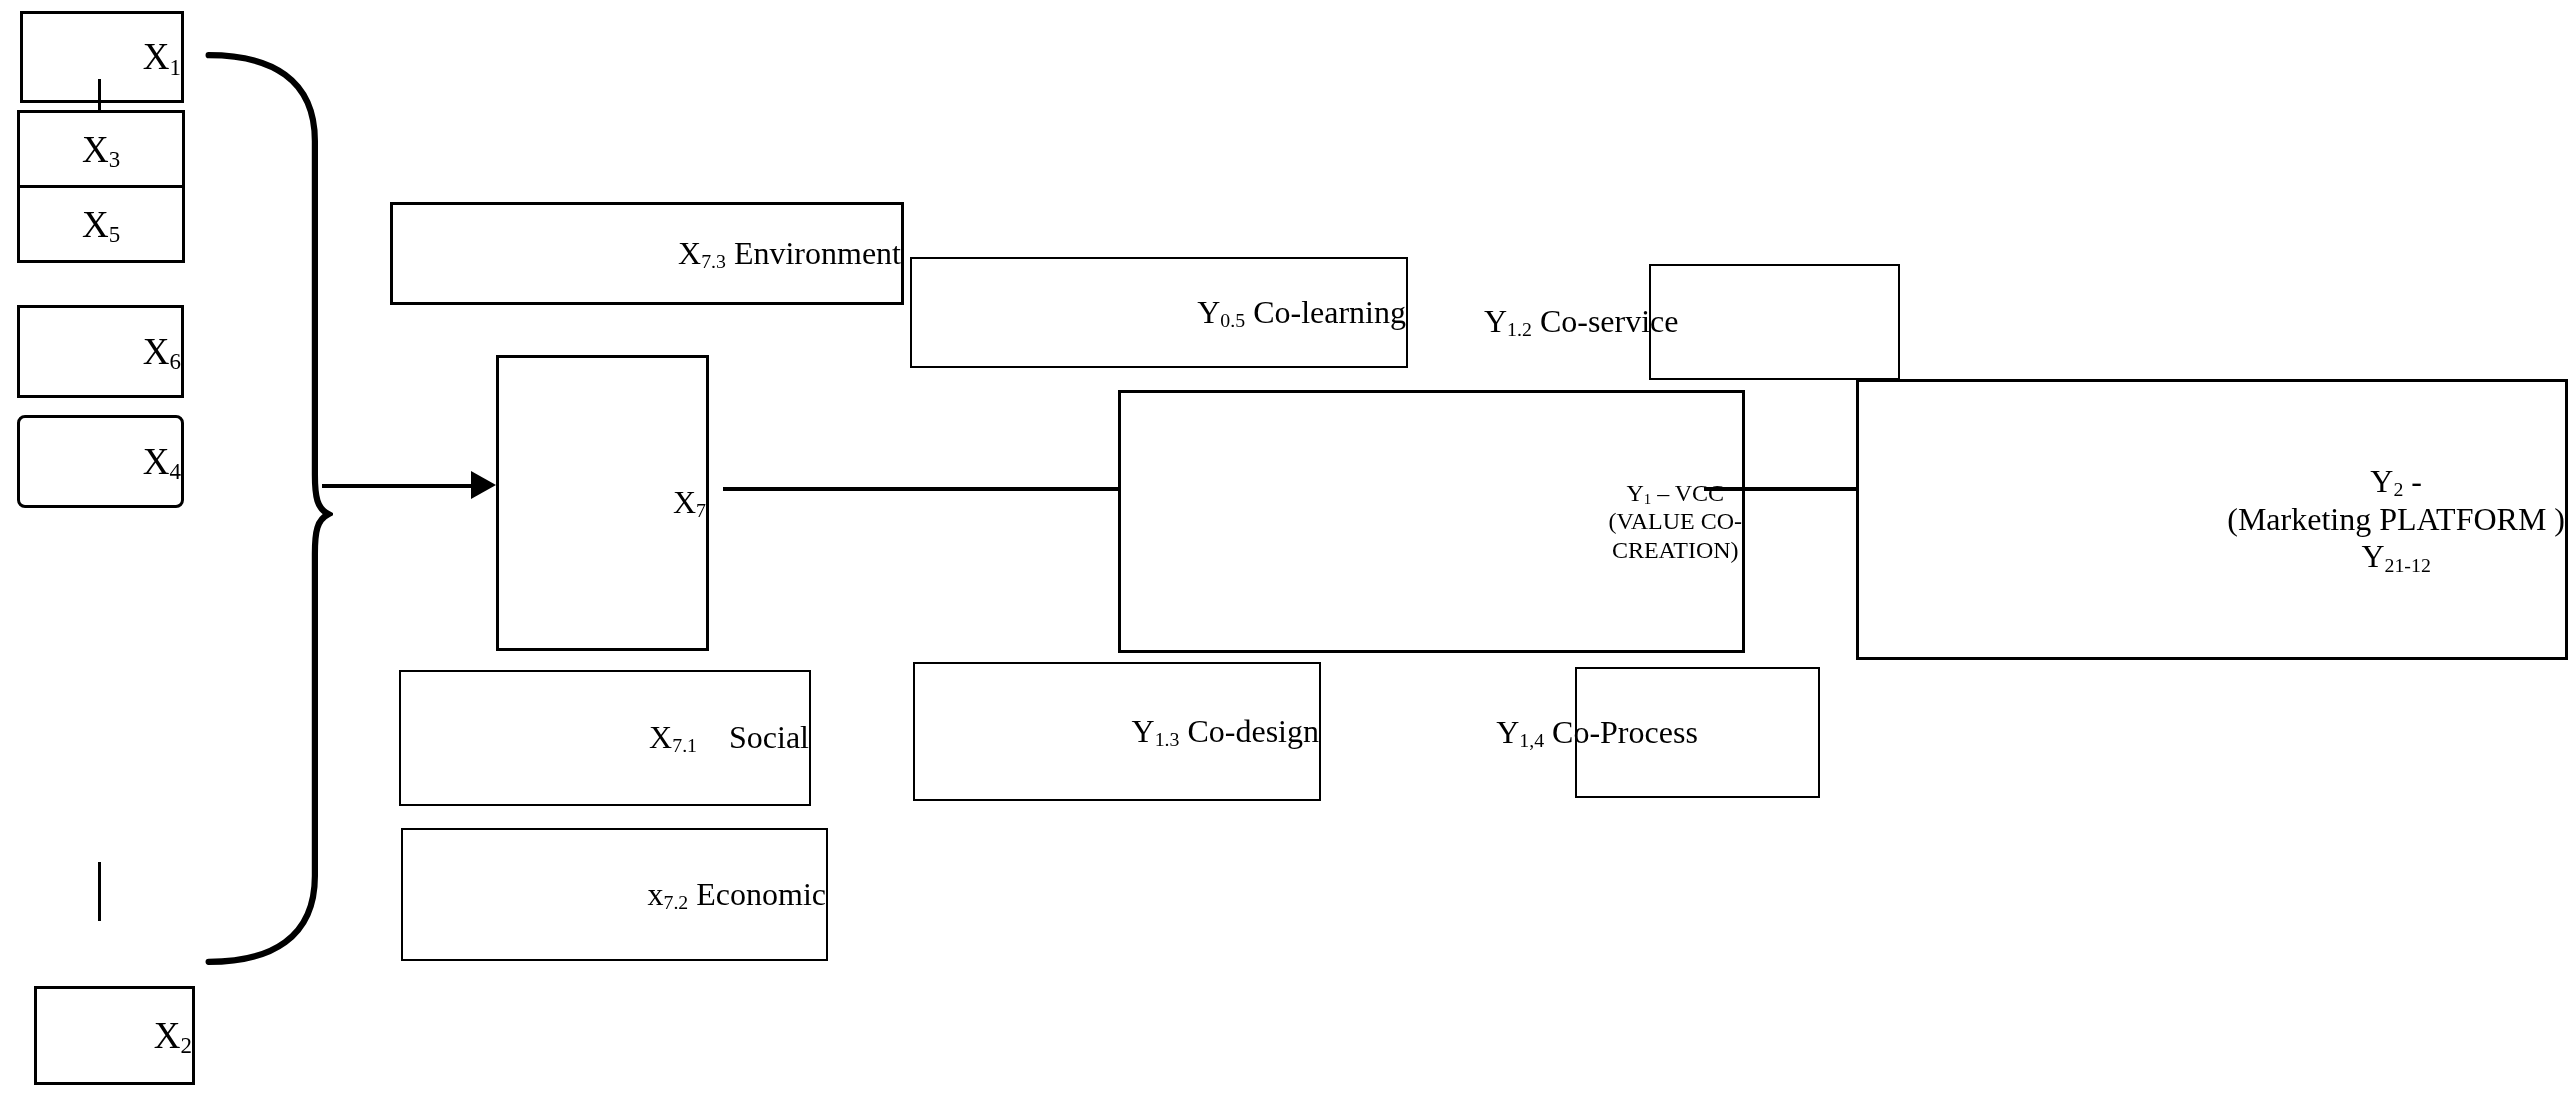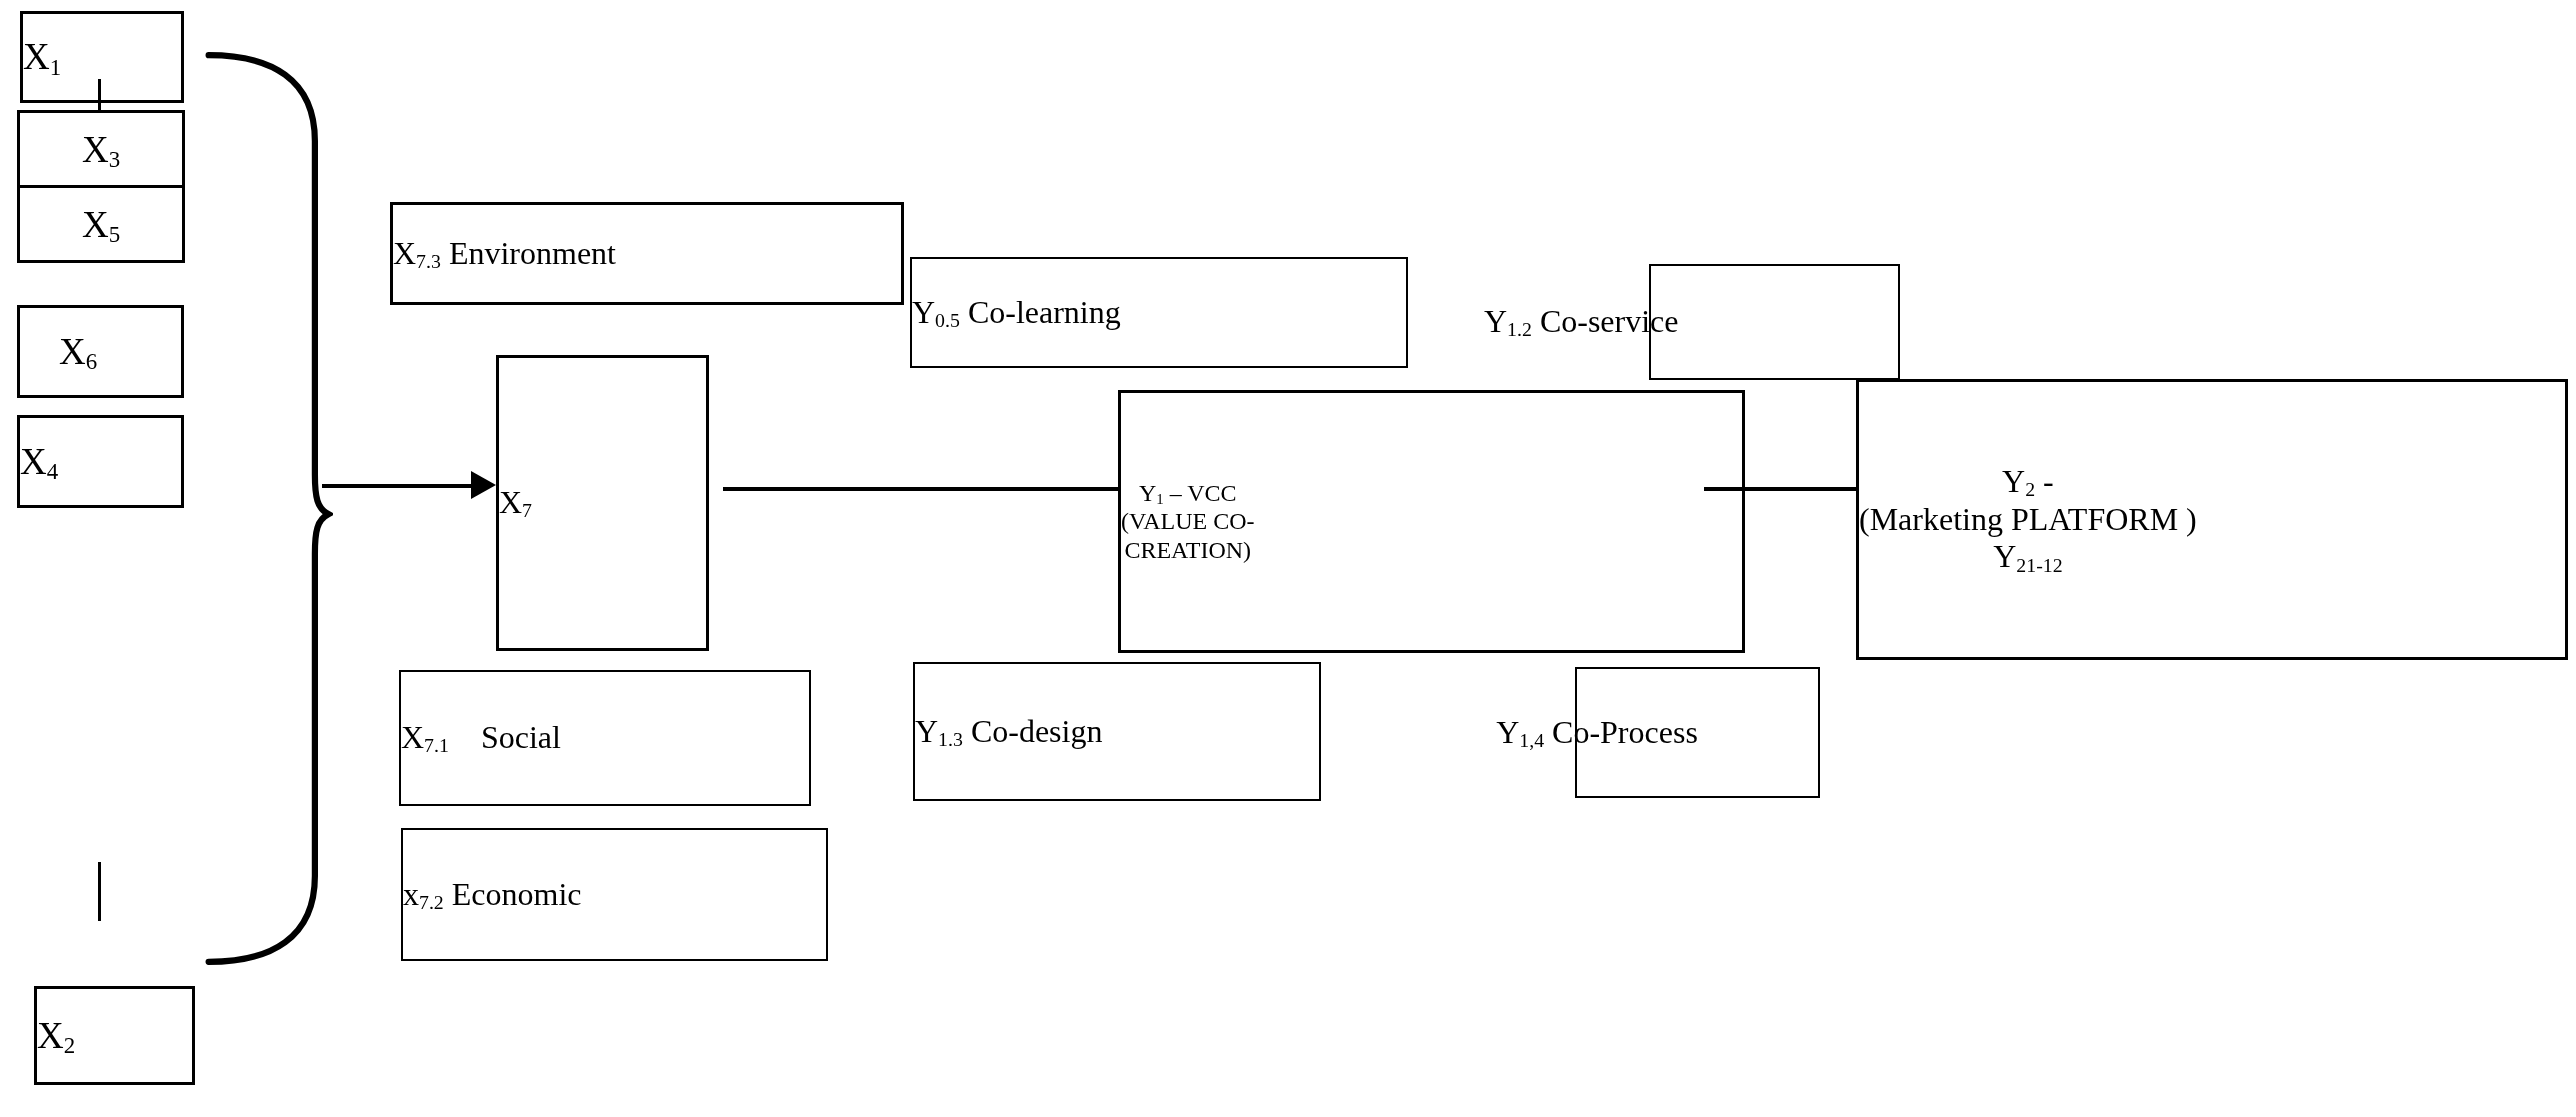--- a/index.html
+++ b/index.html
@@ -16,21 +16,21 @@
     color: #000000;
     overflow: hidden;
   }
   .box {
     position: absolute;
     box-sizing: border-box;
     border: 3.4px solid #000000;
     background: #ffffff;
     display: flex;
     align-items: center;
-    justify-content: flex-start;
+    justify-content: flex-end;
     text-align: center;
     line-height: 1.18;
   }
   .box.thin { border-width: 2.8px; }
   .label {
     display: block;
     white-space: pre-line;
   }
   sub {
     font-size: 0.62em;
@@ -106,21 +106,21 @@
     </div>
     <div class="cell">
       <span class="label"><span>X</span><sub>5</sub></span>
     </div>
   </div>
 
   <div class="box var-box" style="left:17px; top:305px; width:167px; height:93px;padding-left:39px;">
     <span class="label"><span>X</span><sub>6</sub></span>
   </div>
 
-  <div class="box var-box" style="left:17px; top:415px; width:167px; height:93px;">
+  <div class="box var-box" style="left:17px; top:415px; width:167px; height:93px;border-radius:8px;">
     <span class="label"><span>X</span><sub>4</sub></span>
   </div>
 
   <div class="tick" style="left:98px; top:862px; height:59px;"></div>
 
   <div class="box var-box" style="left:34px; top:986px; width:161px; height:99px;">
     <span class="label"><span>X</span><sub>2</sub></span>
   </div>
 
   <svg class="brace" width="147" height="927" viewBox="0 0 260 1640" xmlns="http://www.w3.org/2000/svg">

